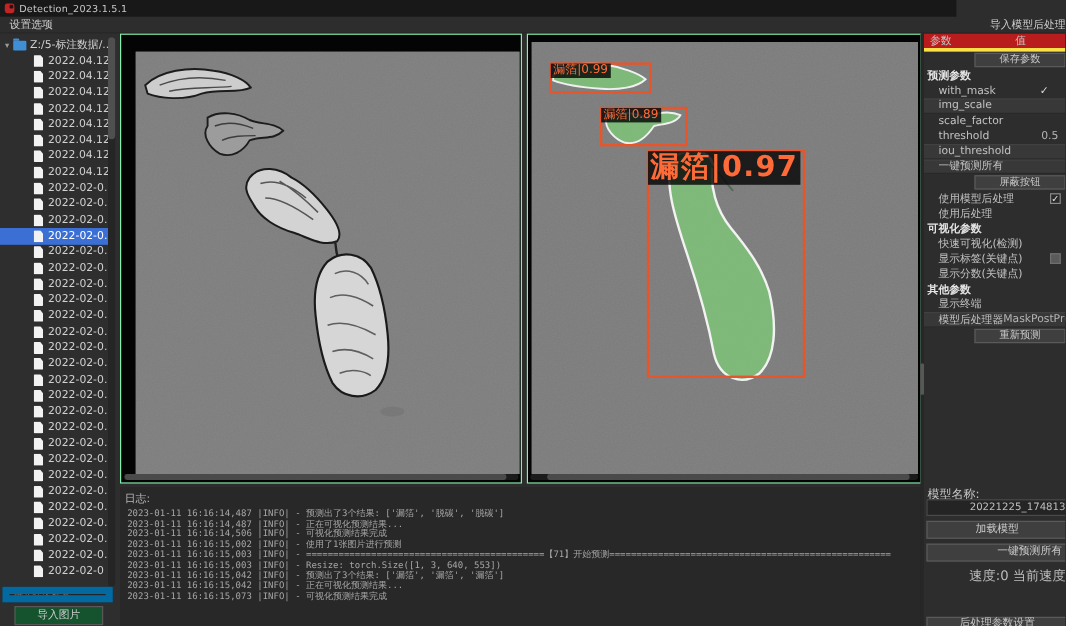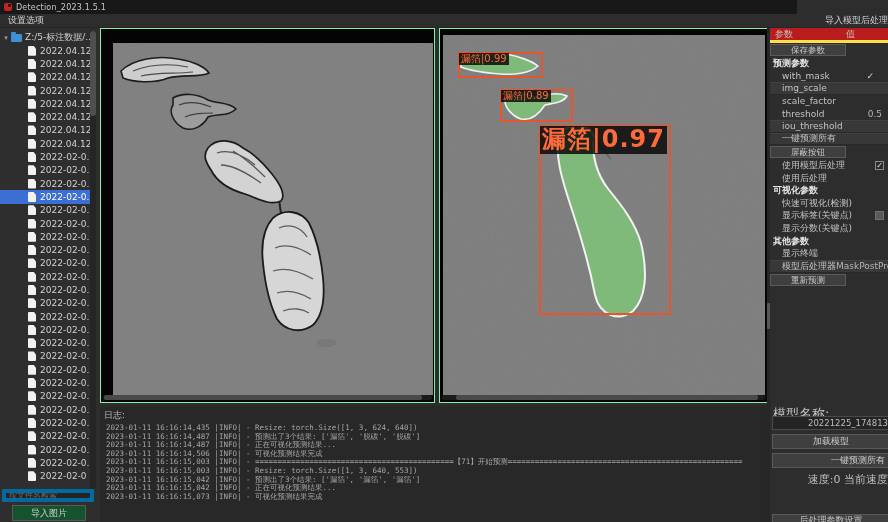--- a/index.html
+++ b/index.html
@@ -24,21 +24,21 @@
   .tw-arrow { width:8px; text-align:center; color:#9a9a9a; font-size:7px; flex:none; margin-left:2px; }
   .folder-ico { flex:none; width:11px; height:8px; background:#3f8fd6; border-radius:1px; position:relative; margin:0 3px 0 1px; }
   .folder-ico:before { content:""; position:absolute; left:0; top:-2px; width:5px; height:2px; background:#3f8fd6; border-radius:1px 1px 0 0; }
   .tree-item { display:flex; align-items:center; height:13.3px; font-size:9px; color:#d0d0d0; white-space:nowrap; padding-left:28px; }
   .tree-item.selected { background:#3b6fd4; color:#ffffff; }
   .file-ico { flex:none; width:8px; height:10px; background:#f2f2f2; border-radius:1px; margin-right:4px;
               clip-path:polygon(0 0,70% 0,100% 30%,100% 100%,0 100%); }
   .tree-scroll { position:absolute; right:4px; top:3px; width:6px; height:458px; background:#252525; border-radius:3px; }
   .tree-scroll-thumb { position:absolute; left:0; top:0; width:6px; height:85px; background:#4f4f4f; border-radius:3px; }
   .filename-search { position:absolute; left:2px; bottom:20px; width:92px; height:13px; background:#242424;
-                     border:4px solid #0369a1; color:#d0d0d0; font-size:8px; padding:0 3px;
+                     border:6px solid #0369a1; color:#d0d0d0; font-size:8px; padding:0 3px;
                      font-family:"DejaVu Sans","Liberation Sans",sans-serif; }
   .filename-search::placeholder { color:#6d6d6d; }
   .import-btn { position:absolute; left:12px; bottom:1px; width:74px; height:16px; background:#14532d;
                 border:1px solid #585858; color:#cfcfcf; font-size:9px; text-align:center; line-height:14px; cursor:default; }
 
   
   .panel { position:absolute; top:28px; background:#040404; border:1px solid #86efac; }
   .panel-left  { left:100px; width:335px; height:375px; }
   .panel-right { left:439px; width:329px; height:375px; }
   .panel-divider { position:absolute; left:435px; top:28px; width:4px; height:382px; background:#2d2d2d; }
@@ -63,30 +63,30 @@
   .rp-vscroll { position:absolute; left:767px; top:28px; width:3px; height:494px; background:#272727; }
   .rp-vthumb { position:absolute; left:0; top:275px; width:3px; height:26px; background:#585858; border-radius:1px; }
   .rp-header { display:flex; height:15px; background:#b91c1c; border-bottom:3px solid #fde047;
                font-size:9px; color:#c6c6c6; align-items:center; }
   .rp-header .col-p { padding-left:5px; flex:1; }
   .rp-header .col-v { width:42px; }
   .rp-row { display:flex; align-items:center; height:12.6px; font-size:9px; color:#c2c2c2; padding-left:12px; }
   .rp-row.stripe { background:#383838; border-top:1px solid #414141; border-bottom:1px solid #292929; }
   .rp-row .val { margin-left:auto; padding-right:6px; color:#b5b5b5; white-space:nowrap; overflow:hidden; max-width:52px; }
   .rp-section { height:12.6px; font-size:9px; font-weight:bold; color:#e4e4e4; padding-left:3px; display:flex; align-items:center; }
-  .rp-btnrow { height:14px; display:flex; align-items:center; justify-content:flex-start; }
+  .rp-btnrow { height:14px; display:flex; align-items:center; justify-content:flex-end; }
   .rp-btn { width:76px; height:12px; background:#3f3f3f; border:1px solid #5a5a5a; color:#c8c8c8;
             font-size:8.5px; text-align:center; line-height:11px; cursor:default; }
   .chk { width:9px; height:9px; border:1px solid #8a8a8a; background:#2a2a2a; margin-right:4px; margin-left:auto;
          font-size:8px; line-height:8px; color:#e6e6e6; text-align:center; }
   .chk.unchecked { background:#5a5a5a; border-color:#6f6f6f; color:transparent; }
   .check-plain { margin-left:auto; padding-right:14px; color:#dadada; font-size:9px; }
 
   .model-block { position:absolute; left:0; right:0; bottom:0; height:120px; }
-  .model-name-label { font-size:13px; color:#c6c6c6; padding:3px 12px 2px 3px; }
+  .model-name-label { font-size:10px; color:#c6c6c6; padding:3px 12px 2px 3px; }
   .model-field { position:absolute; left:2px; top:14px; right:-2px; height:14px; background:#242424; border:1px solid #4a4a4a;
                  color:#bdbdbd; font-size:8.5px; text-align:right; line-height:12px; padding-right:1px; white-space:nowrap; }
   .mb-btn { position:absolute; left:2px; right:-2px; height:15px; background:#3f3f3f; border:1px solid #5a5a5a;
             color:#cccccc; font-size:9px; text-align:center; line-height:13px; cursor:default; }
   .btn-load { top:32px; }
   .btn-predict-all { top:51px; text-align:right; padding-right:4px; }
   .speed-text { position:absolute; right:0; top:70px; font-size:11px; color:#bdbdbd; white-space:nowrap; }
   .btn-partial { position:absolute; left:2px; right:-2px; bottom:-8px; height:16px; background:#3f3f3f;
                  border:1px solid #5a5a5a; color:#c8c8c8; font-size:9px; text-align:center; line-height:10px; }
 </style>
@@ -306,24 +306,24 @@
         </div>
     </div>
     <div class="hscroll">
       <div class="hscroll-thumb" style="left:14px; width:302px;"></div>
     </div>
   </div>
 
   <div class="log-area">
     <div class="log-title">日志:</div>
     <div>
-        <div class="log-line">2023-01-11 16:16:14,435 |INFO| - Resize: torch.Size([1, 3, 624, 640])</div>
         <div class="log-line">2023-01-11 16:16:14,487 |INFO| - 预测出了3个结果: ['漏箔', '脱碳', '脱碳']</div>
         <div class="log-line">2023-01-11 16:16:14,487 |INFO| - 正在可视化预测结果...</div>
         <div class="log-line">2023-01-11 16:16:14,506 |INFO| - 可视化预测结果完成</div>
+        <div class="log-line">2023-01-11 16:16:15,002 |INFO| - 使用了1张图片进行预测</div>
         <div class="log-line">2023-01-11 16:16:15,003 |INFO| - ============================================【71】开始预测====================================================</div>
         <div class="log-line">2023-01-11 16:16:15,003 |INFO| - Resize: torch.Size([1, 3, 640, 553])</div>
         <div class="log-line">2023-01-11 16:16:15,042 |INFO| - 预测出了3个结果: ['漏箔', '漏箔', '漏箔']</div>
         <div class="log-line">2023-01-11 16:16:15,042 |INFO| - 正在可视化预测结果...</div>
         <div class="log-line">2023-01-11 16:16:15,073 |INFO| - 可视化预测结果完成</div>
       </div>
   </div>
 
   <div class="rp-vscroll">
     <div class="rp-vthumb"></div>

